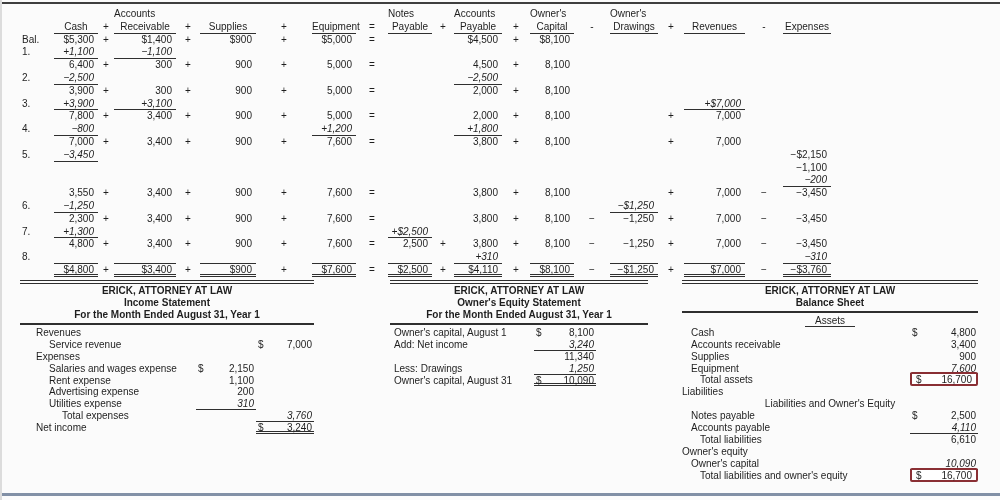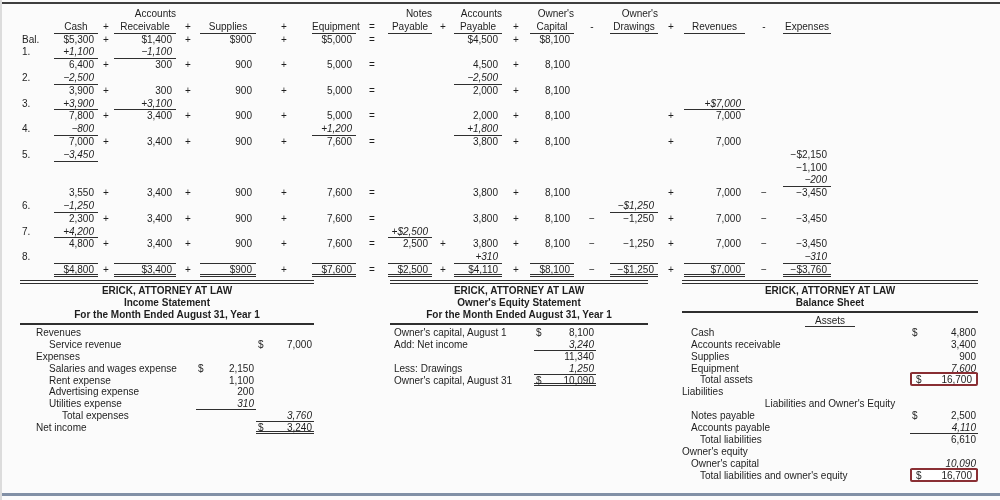--- a/index.html
+++ b/index.html
@@ -17,21 +17,21 @@
   .wgrid{
     display:grid;
     grid-template-columns:34px 44px 16px 62px 24px 56px 56px 44px 32px 44px 22px 48px 28px 44px 36px 48px 26px 61px 38px 48px;
     font-size:10px;
   }
   .wgrid>div{height:12.8px;line-height:12.6px;box-sizing:border-box;white-space:nowrap;overflow:visible;}
   .wc{text-align:right;padding-right:4px;}
   .wsign{text-align:center;}
   .wlabel{text-align:left;padding-left:2px;}
   .wname{text-align:center;border-bottom:1.2px solid #2f2f2f;}
-  .wgroup{text-align:right;}
+  .wgroup{text-align:left;}
   .u{border-bottom:1.2px solid #2f2f2f;font-style:italic;}
   .dbl{border-bottom:3px double #2f2f2f;}
 
   
   .stmt{position:absolute;top:280px;font-size:10px;}
   #income{left:18px;width:294px;}
   #equity{left:388px;width:258px;}
   #balance{left:680px;width:296px;}
   .shead{border-top:4px double #2f2f2f;border-bottom:2px solid #2f2f2f;text-align:center;font-weight:bold;padding:1px 0 2px;}
   .shead div{line-height:12px;white-space:nowrap;}
@@ -392,21 +392,21 @@
       <div class="wc">3,800</div>
       <div class="wsign">+</div>
       <div class="wc">8,100</div>
       <div class="wsign">−</div>
       <div class="wc">−1,250</div>
       <div class="wsign">+</div>
       <div class="wc">7,000</div>
       <div class="wsign">−</div>
       <div class="wc">−3,450</div>
       <div class="wlabel">7.</div>
-      <div class="wc u">+4,200</div>
+      <div class="wc u">+1,300</div>
       <div class="wsign"></div>
       <div class="wc"></div>
       <div class="wsign"></div>
       <div class="wc"></div>
       <div class="wsign"></div>
       <div class="wc"></div>
       <div class="wsign"></div>
       <div class="wc u">+$2,500</div>
       <div class="wsign"></div>
       <div class="wc"></div>

